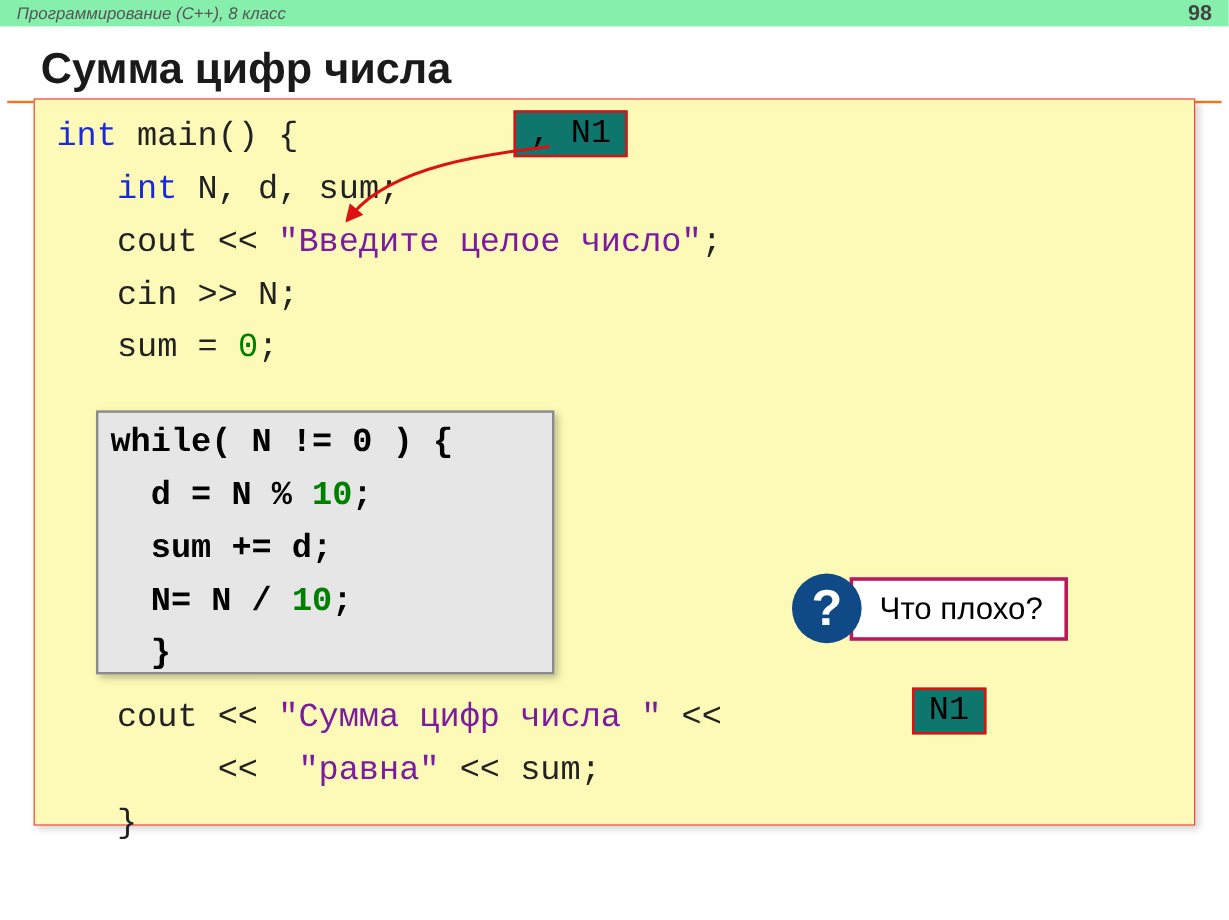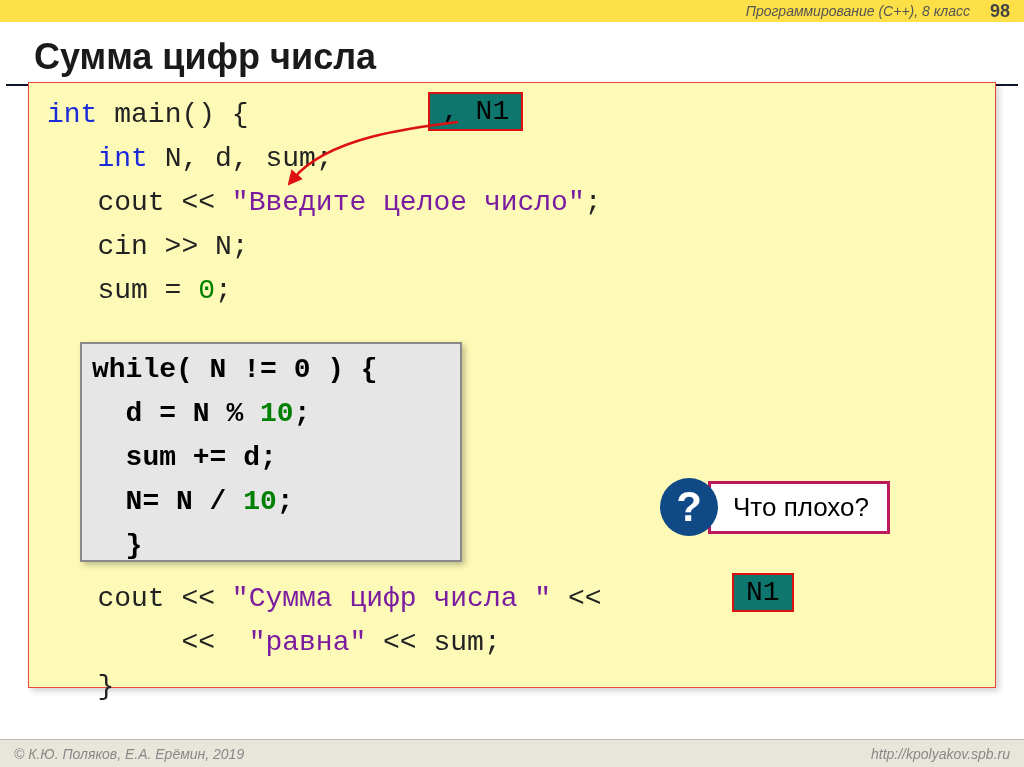--- a/index.html
+++ b/index.html
@@ -11,43 +11,43 @@
     background: #fff;
     overflow: hidden;
   }
   .slide {
     position: relative;
     width: 1024px;
     height: 767px;
     box-sizing: border-box;
   }
   .topbar {
-    background: #fde047;
+    background: #86efac;
     height: 22px;
     line-height: 22px;
     padding: 0 14px;
     font-size: 14px;
     color: #555;
     font-style: italic;
     display: flex;
-    justify-content: flex-end;
+    justify-content: space-between;
   }
   .topbar .pn {
     font-style: normal;
     font-weight: bold;
     font-size: 18px;
     color: #444;
     margin-left: 20px;
   }
   .title {
     font-size: 36px;
     font-weight: bold;
     color: #1a1a1a;
     padding: 14px 28px 6px 28px;
-    border-bottom: 2px solid #0f172a;
+    border-bottom: 2px solid #f97316;
     margin: 0 6px 8px 6px;
   }
   .codebox {
     position: absolute;
     left: 28px;
     top: 82px;
     width: 966px;
     height: 604px;
     background: #fdfab7;
     border: 1px solid #ef4444;
@@ -88,21 +88,21 @@
     position: absolute;
     background: #0f766e;
     border: 2px solid #d11;
     font-family: "Courier New", monospace;
     font-size: 28px;
     padding: 2px 12px;
     box-sizing: border-box;
   }
   .redbox.top   { left: 428px; top:  92px; }
   .redbox.mid   { left: 225px; top: 296px; }
-  .redbox.bot   { left: 732px; top: 573px; }
+  .redbox.bot   { left: 760px; top: 573px; }
   
   .qwrap {
     position: absolute;
     left: 660px;
     top: 478px;
     display: flex;
     align-items: center;
   }
   .qcircle {
     width: 58px;
@@ -197,18 +197,14 @@
       </marker>
     </defs>
     <path d="M170,4 C120,10 40,20 6,60" stroke="#d11" stroke-width="2.5" fill="none" marker-end="url(#ah)"></path>
   </svg>
 
   <div class="qwrap">
     <div class="qcircle">?</div>
     <div class="qtext">Что плохо?</div>
   </div>
 
-  <div class="botbar">
-    <span>© К.Ю. Поляков, Е.А. Ерёмин, 2019</span>
-    <span>http://kpolyakov.spb.ru</span>
-  </div>
 
 </div>
 
 </body></html>

